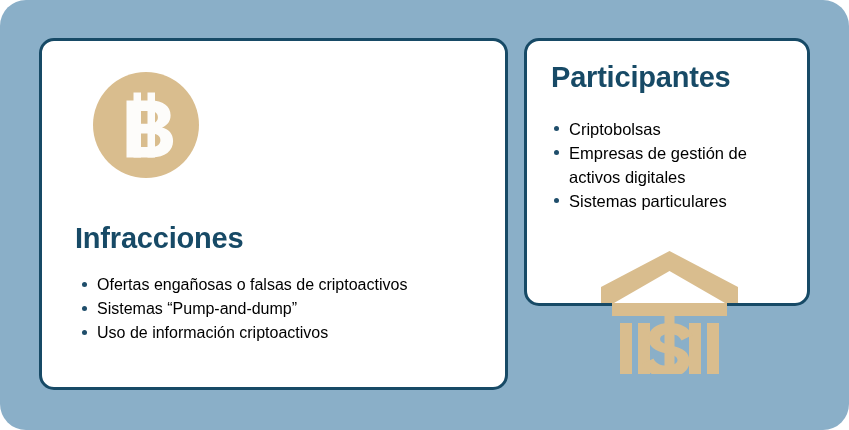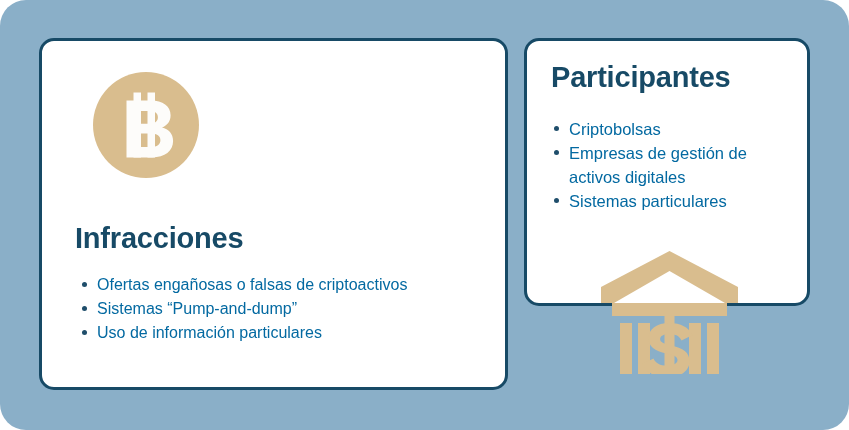--- a/index.html
+++ b/index.html
@@ -96,21 +96,21 @@
   
   ul.bullets {
     list-style: none;
     margin: 0;
     padding: 0;
     color: #1F4E6B;
   }
   ul.bullets li {
     position: relative;
     padding-left: 18px;
-    color: #0369a1;
+    color: #000000;
   }
   ul.bullets li::before {
     content: "";
     position: absolute;
     left: 3px;
     top: 9px;
     width: 5px;
     height: 5px;
     border-radius: 50%;
     background: #1F4E6B;
@@ -168,21 +168,21 @@
                      M44.6 61.6 v13.3 h13.8 c5.6,0 9.0,-2.5 9.0,-6.7 c0,-4.2 -3.4,-6.6 -9.3,-6.6 Z"></path>
           </g>
         </svg>
       </div>
 
       <h2 class="heading heading-left">Infracciones</h2>
 
       <ul class="bullets bullets-left">
         <li>Ofertas engañosas o falsas de criptoactivos</li>
         <li>Sistemas “Pump-and-dump”</li>
-        <li>Uso de información particulares</li>
+        <li>Uso de información criptoactivos</li>
       </ul>
 
     </div>
 
     <div class="card card-right">
 
       <h2 class="heading heading-right">Participantes</h2>
 
       <ul class="bullets bullets-right">
         <li>Criptobolsas</li>

